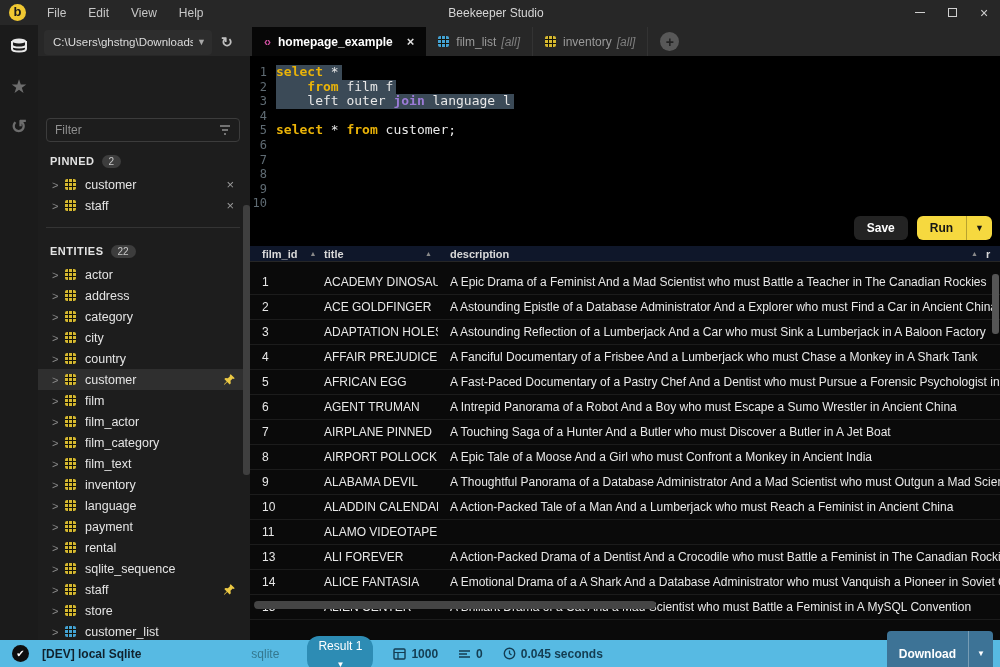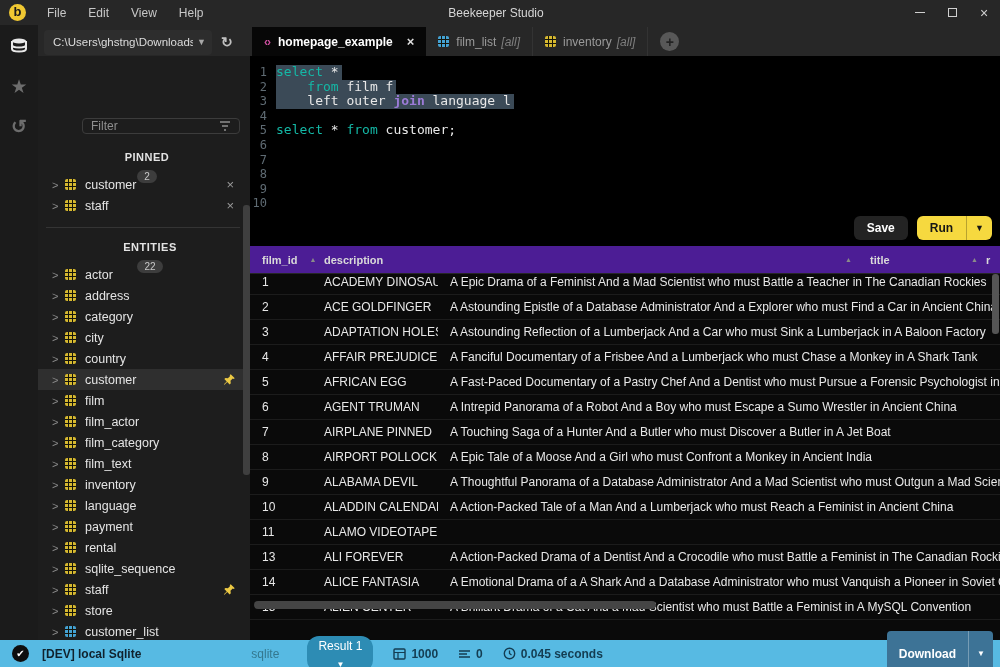--- a/index.html
+++ b/index.html
@@ -32,30 +32,30 @@
   .rail-hist { color:#6d6d6d; font-size:19px; font-weight:bold; }
 
   
   .sidebar { position:absolute; top:56px; left:38px; width:212px; bottom:27px; background:#1d1d1d; overflow:hidden; }
   .conn-row { position:absolute; top:29px; left:44px; width:200px; height:26px; display:flex; align-items:center; z-index:6; }
   .conn-select { width:168px; height:25px; background:#2d2d2d; border-radius:4px; display:flex; align-items:center;
     padding:0 6px 0 9px; color:#dcdcdc; font-size:11.5px; }
   .conn-path { white-space:nowrap; overflow:hidden; max-width:140px; }
   .conn-caret { color:#a8a8a8; font-size:9px; margin-left:4px; }
   .conn-refresh { color:#c0c0c0; font-size:14px; margin-left:9px; font-weight:bold; }
-  .filter-box { position:absolute; top:62px; left:8px; right:10px; height:16px; border:1px solid #3c3c3c;
-    border-radius:4px; display:flex; align-items:center; padding:0 8px;margin-left:36px; }
+  .filter-box { position:absolute; top:62px; left:8px; right:10px; height:24px; border:1px solid #3c3c3c;
+    border-radius:4px; display:flex; align-items:center; padding:0 8px; }
   .filter-ph { color:#8f8f8f; font-size:12px; flex:1; }
   .sect { display:flex; align-items:center; gap:7px; padding:0 0 0 12px; height:20px; }
   .sect-label { color:#e3e3e3; font-size:11px; font-weight:bold; letter-spacing:.5px; }
   .badge { background:#3d3d3d; color:#c9c9c9; font-size:10px; border-radius:8px; padding:1px 7px; }
-  .sect-pinned { position:absolute; top:95px; left:0; right:6px;flex-direction:column; }
+  .sect-pinned { position:absolute; top:95px; left:0; right:6px; }
   #pinned-list { position:absolute; top:118px; left:0; right:0; }
   .divider { position:absolute; top:171px; left:8px; right:10px; height:1px; background:#343434; }
-  .sect-entities { position:absolute; top:185px; left:0; right:0;flex-direction:column; }
+  .sect-entities { position:absolute; top:185px; left:0; right:0; }
   #entities-list { position:absolute; top:208px; left:0; right:0; }
   .s-item { display:flex; align-items:center; height:21px; padding:0 8px 0 14px; color:#e4e4e4; font-size:12.5px; }
   .s-item.active { background:#2f2f2f; }
   .chev { color:#8a8a8a; font-size:11px; width:13px; }
   .tbl-icon { width:11px; height:11px; border-radius:2px; margin-right:9px; flex:none;
     background-color:#d6b830;
     background-image:
       linear-gradient(to bottom, transparent 3px, #15150a 3px, #15150a 4px, transparent 4px, transparent 7px, #15150a 7px, #15150a 8px, transparent 8px),
       linear-gradient(to right, transparent 3px, #15150a 3px, #15150a 4px, transparent 4px, transparent 7px, #15150a 7px, #15150a 8px, transparent 8px); }
   .tbl-icon.blue { background-color:#44a2d4; }
@@ -76,35 +76,35 @@
   .tab-add { width:19px; height:19px; border-radius:50%; background:#585858; color:#232323; font-weight:bold;
     font-size:14px; display:flex; align-items:center; justify-content:center; margin:0 0 5px 12px; }
 
   
   .editor { position:absolute; top:56px; left:250px; right:0; height:190px; background:#000; }
   #code { padding-top:9px; font-family:"DejaVu Sans Mono", monospace; font-size:13px; line-height:14.6px; }
   .cl { display:flex; white-space:pre; }
   .gut { width:26px; text-align:right; color:#5f6b73; flex:none; padding-right:9px; font-size:12px; }
   .ct { }
   .ct.sel { background:#3b4a57; padding-right:3px; }
-  .tk-kw { color:#14b8a6; font-weight:normal; }
+  .tk-kw { color:#eab308; font-weight:bold; }
   .tk-jn { color:#9d7bd8; font-weight:bold; }
   .tk-kw2 { color:#4da3c9; font-weight:bold; }
   .tk-at { color:#56b6c2; }
   .tk-pl { color:#e8e8e8; }
   .editor-actions { position:absolute; right:8px; bottom:6px; display:flex; gap:9px; }
   .btn-save { background:#232323; color:#fff; font-size:12px; font-weight:bold; border:none;
     border-radius:6px; padding:5px 13px; }
   .btn-run { display:flex; background:#f6d93f; border-radius:6px; overflow:hidden; color:#161616; }
   .btn-run .run-main { font-size:12px; font-weight:bold; padding:5px 13px; border-right:1px solid rgba(0,0,0,.25); }
   .btn-run .run-caret { padding:5px 8px; font-size:9px; display:flex; align-items:center; }
 
   
   .results { position:absolute; top:246px; left:250px; right:0; bottom:27px; background:#0a0a0a; overflow:hidden; }
-  .thead { height:28px; display:flex; align-items:flex-start; background:#4c1d95; border-bottom:1px solid #262626;
+  .thead { height:16px; display:flex; align-items:flex-start; background:#0f172a; border-bottom:1px solid #262626;
     color:#d9d9d9; font-size:11px; font-weight:bold; }
   .th { display:flex; align-items:center; padding:0 6px 0 12px; height:100%; }
   .th .sort { color:#8a8a8a; font-size:7px; margin-left:12px; }
   .th.end { justify-content:space-between; }
   .tbody { position:absolute; top:24px; left:0; right:0; bottom:11px; overflow:hidden; }
   .tr { display:flex; height:25px; align-items:center; border-bottom:1px solid #1c1c1c; color:#e8e8e8; font-size:12px; }
   .td { padding:0 6px 0 12px; white-space:nowrap; overflow:hidden; }
   .c0 { width:62px; flex:none; }
   .c1 { width:126px; flex:none; }
   .c2 { flex:1; }
@@ -350,26 +350,26 @@
       </div>
     </div>
   </div>
 
   <div class="results">
     <div class="thead" id="thead">
         <div class="th c0">
           <span>film_id</span>
           <span class="sort">▲</span>
         </div>
+        <div class="th c1 end">
+          <span>title</span>
+          <span class="sort">▲</span>
+        </div>
         <div class="th c2 end">
           <span>description</span>
-          <span class="sort">▲</span>
-        </div>
-        <div class="th c1 end">
-          <span>title</span>
           <span class="sort">▲</span>
         </div>
         <div class="th" style="padding-left: 2px; flex: 0 0 auto; width: 16px; overflow: hidden;">r</div>
       </div>
     <div class="tbody" id="tbody">
         <div class="tr">
           <div class="td c0">1</div>
           <div class="td c1">ACADEMY DINOSAUR</div>
           <div class="td c2">A Epic Drama of a Feminist And a Mad Scientist who must Battle a Teacher in The Canadian Rockies</div>
         </div>

